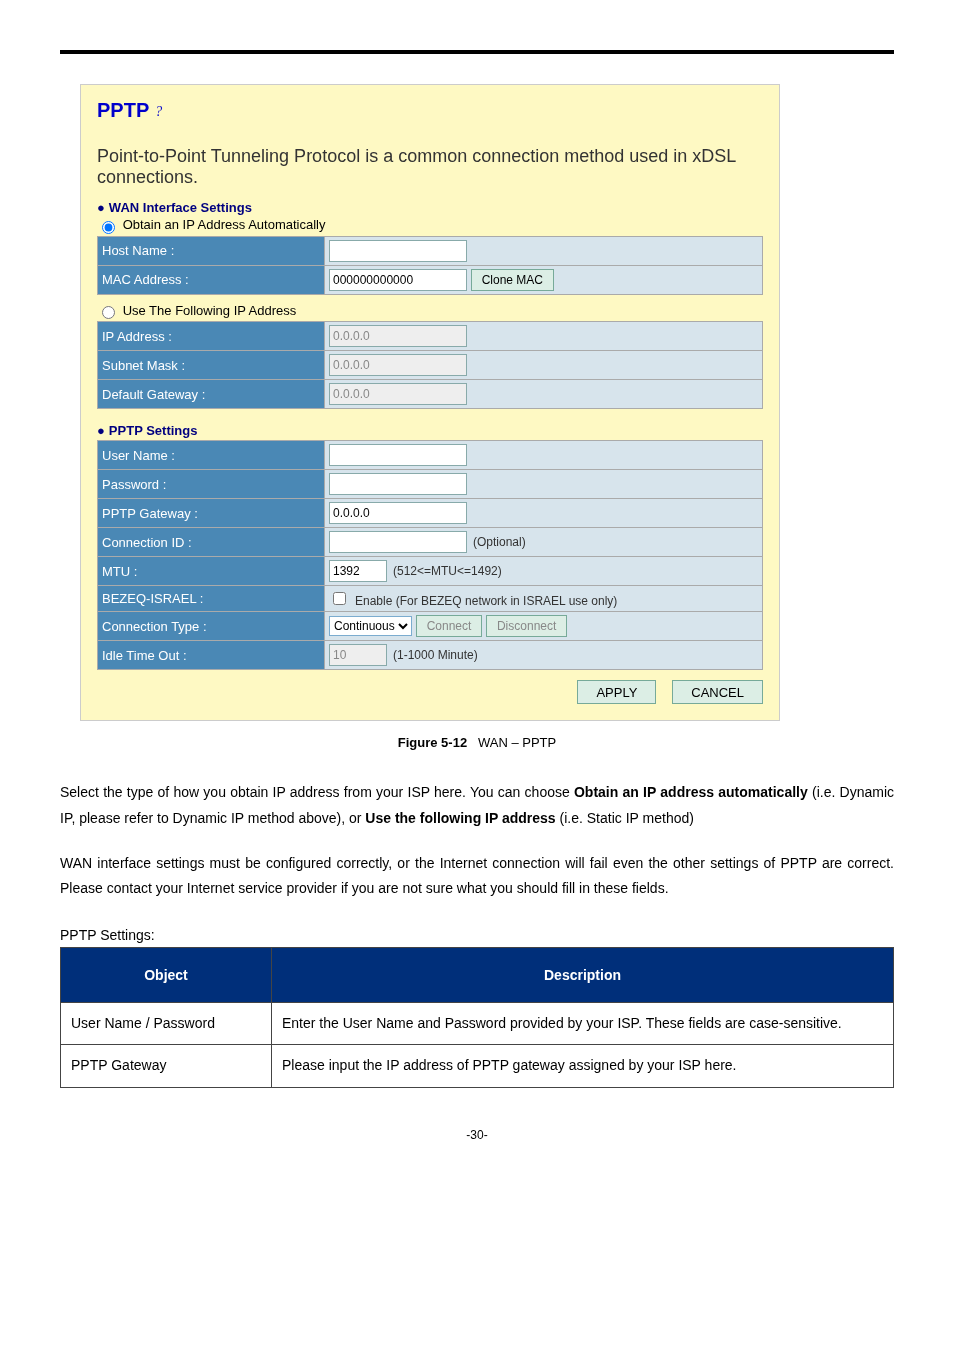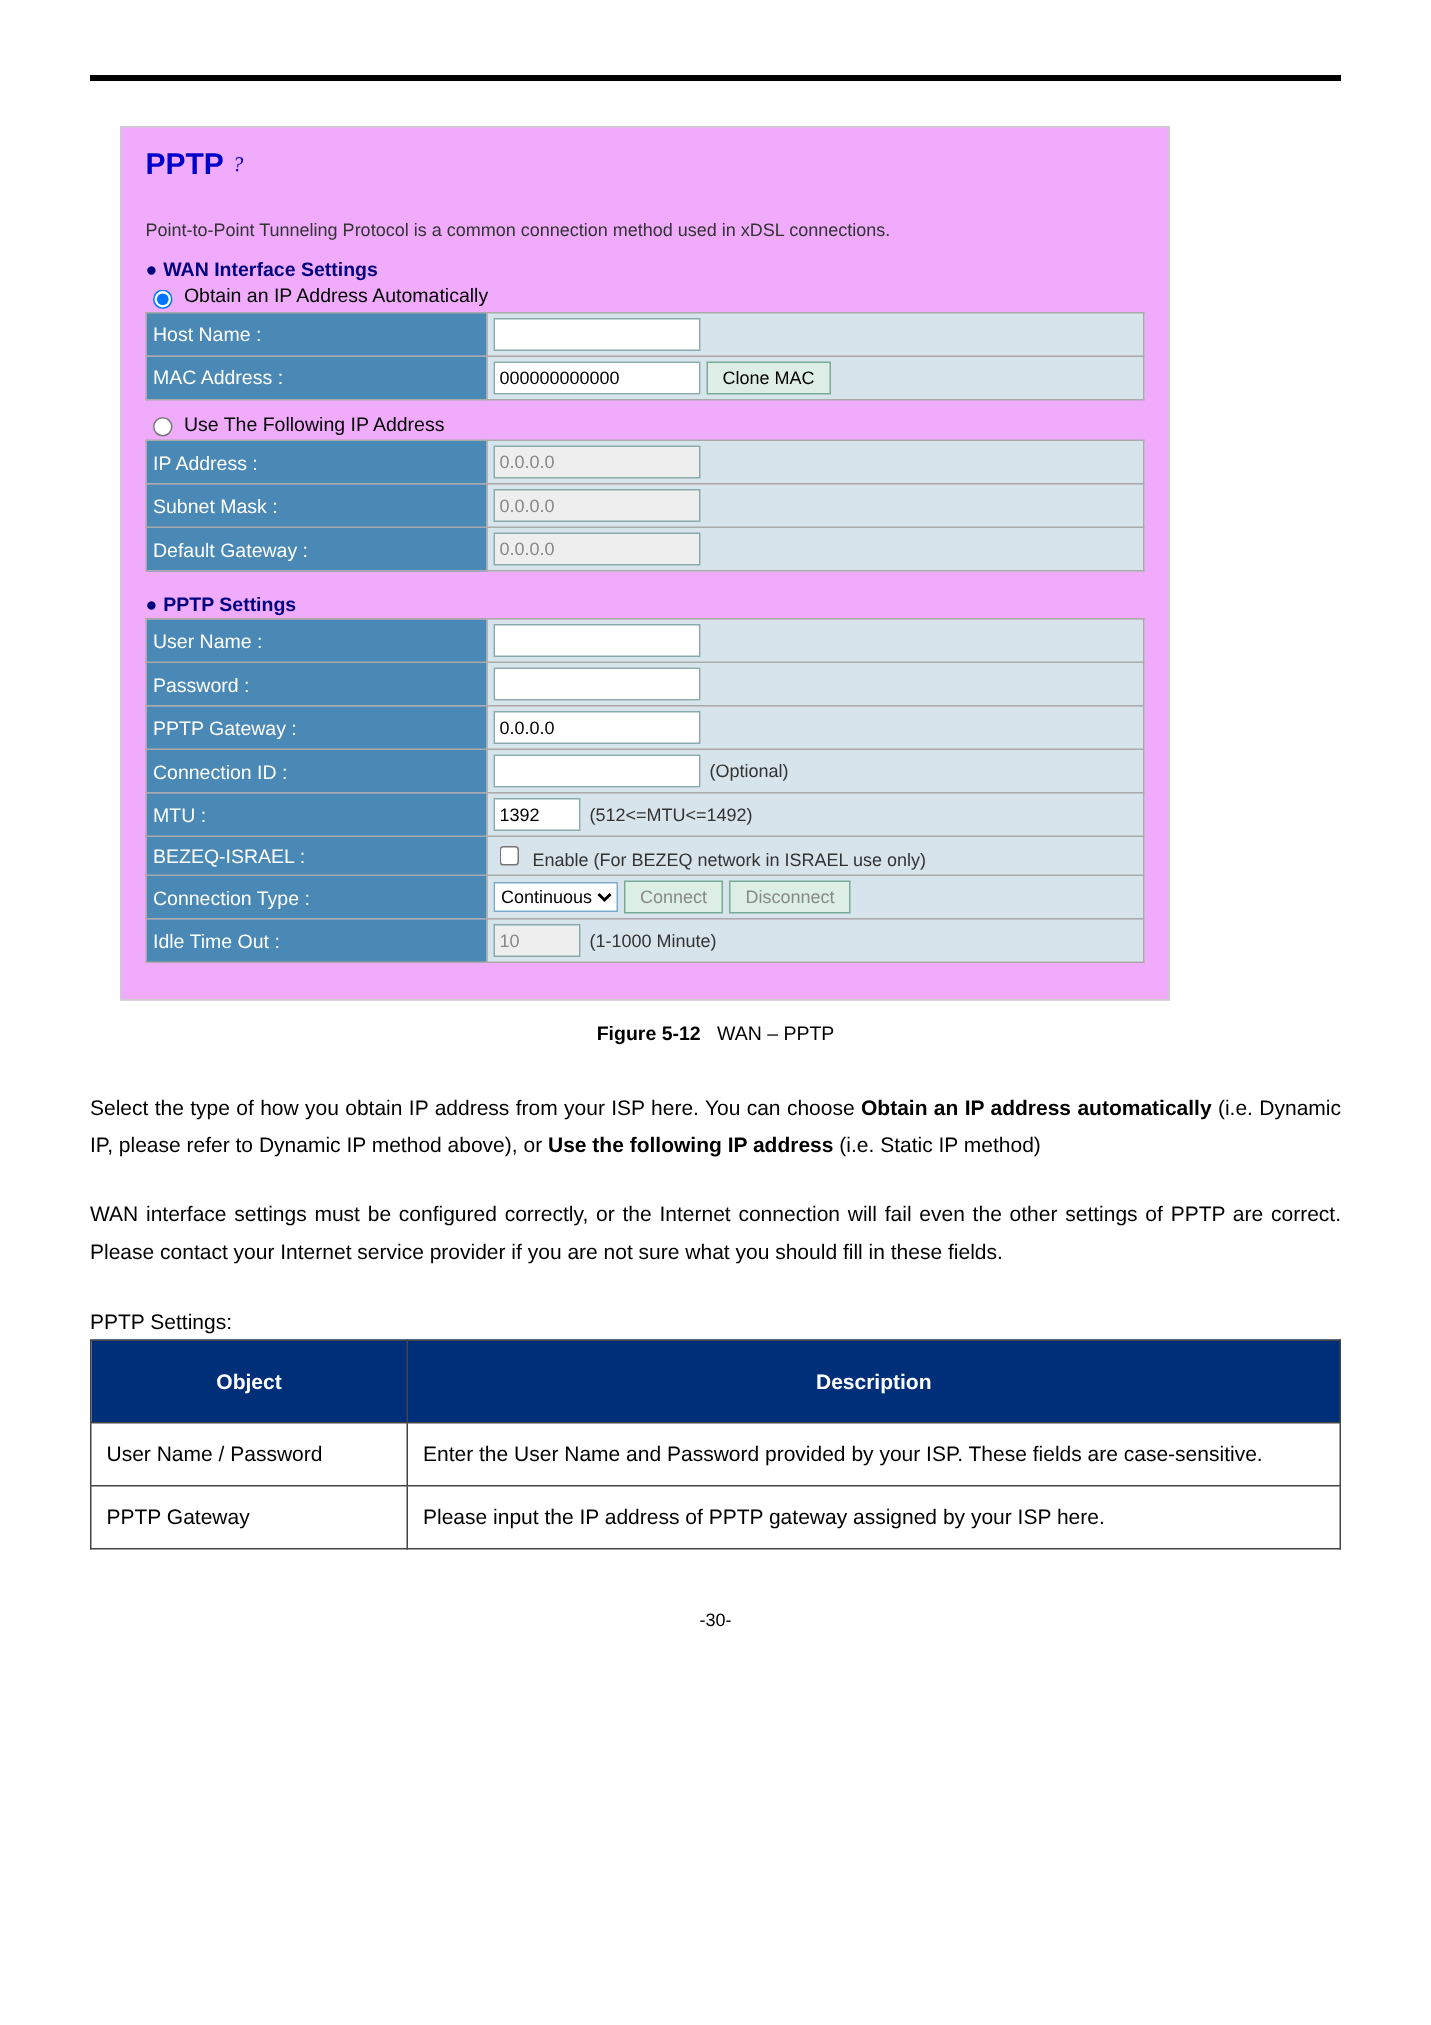--- a/index.html
+++ b/index.html
@@ -1,21 +1,21 @@
 <!DOCTYPE html>
 <html><head>
 <meta charset="utf-8">
 <style>
 html,body{margin:0;padding:0;font-family:Arial,Helvetica,sans-serif;font-size:14px;color:#000;background:#fff}
 .page{width:954px;margin:0 auto;box-sizing:border-box;padding:50px 60px}
 .hr-top{height:4px;background:#000;margin-bottom:30px}
-.panel{width:700px;margin-left:20px;background:#f0abfc;border:1px solid #ccc;padding:14px 16px 16px 16px;box-sizing:border-box}
+.panel{width:700px;margin-left:20px;background:#fef9c3;border:1px solid #ccc;padding:14px 16px 16px 16px;box-sizing:border-box}
 .panel-title{color:#0000cc;font-weight:bold;font-size:20px;font-family:Arial}
 .help-icon{display:inline-block;width:18px;height:18px;vertical-align:middle;margin-left:2px;font-style:italic;color:#0000cc;font-family:Georgia,serif}
-.intro{margin:24px 0 12px 0;font-size:12px;color:#333}
+.intro{margin:24px 0 12px 0;font-size:18px;color:#333}
 .section-head{color:#000080;font-weight:bold;font-size:13px;margin:6px 0 2px 0}
 .bullet{color:#000080;margin-right:4px}
 .radio-row{font-size:13px;margin:2px 0 2px 0}
 .radio-row input{vertical-align:middle;margin-right:4px}
 table.form{width:100%;border-collapse:collapse;border:1px solid #aaa;margin-bottom:8px}
 table.form td{border:1px solid #aaa;padding:3px 4px;font-size:13px}
 td.flabel{background:#4a88b5;color:#fff;text-align:left;width:218px;padding-right:6px}
 td.fval{background:#d7e4ec}
 input.txt{border:1px solid #8aa;background:#fff;height:18px;font-size:12px;padding:1px 3px;width:130px}
 input.txt[disabled]{background:#eee;color:#888}
@@ -130,20 +130,24 @@
           <button class="sm disabled">Disconnect</button>
         </td>
       </tr>
       <tr>
         <td class="flabel">Idle Time Out :</td>
         <td class="fval"><input class="txt" style="width: 50px;" disabled="" value="10"><span class="hint">(1-1000 Minute)</span></td>
       </tr>
     </tbody>
       </table>
 
+    <div class="btn-row">
+      <button class="big">APPLY</button>
+      <button class="big">CANCEL</button>
+    </div>
   </div>
 
   <div class="fig-caption">
     <b>Figure 5-12</b>&nbsp;&nbsp;&nbsp;<span>WAN – PPTP</span>
   </div>
 
   <div class="body-text">
     <span>Select the type of how you obtain IP address from your ISP here. You can choose </span><b>Obtain an IP address automatically</b><span> (i.e. Dynamic IP, please refer to Dynamic IP method above), or </span><b>Use the following IP address</b><span> (i.e. Static IP method)</span>
   </div>
 

